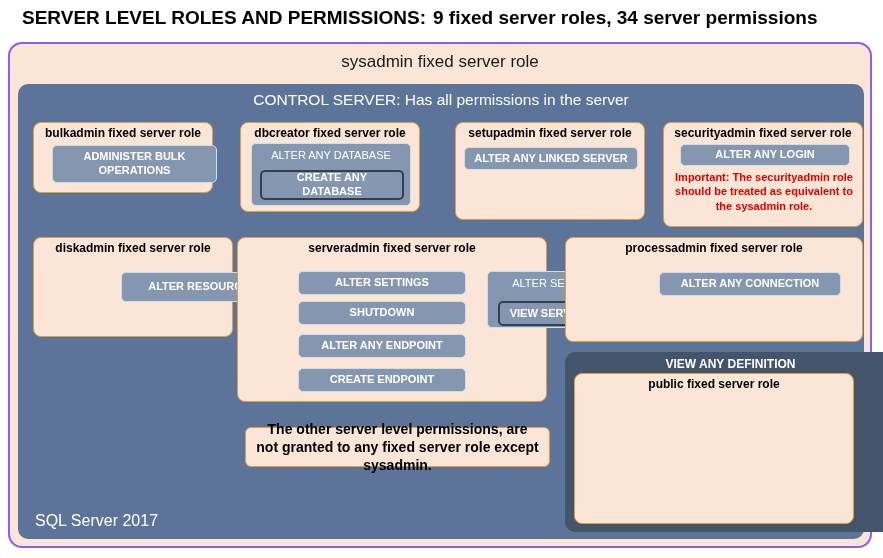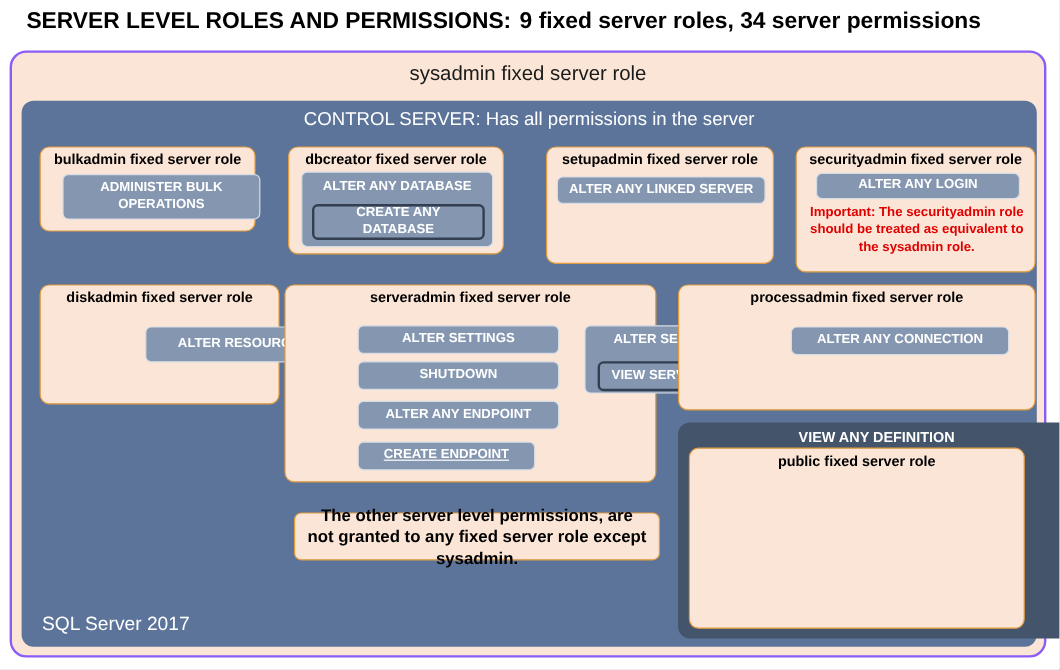--- a/index.html
+++ b/index.html
@@ -23,21 +23,21 @@
 
   .role-box { position:absolute; background:#FBE5D6; border:1.5px solid #E49C3F; border-radius:8px; }
   .role-title { text-align:center; font-weight:bold; font-size:12px; color:#000; padding-top:3px; }
 
   .perm { position:absolute; background:#8496B0; border:1.5px solid #D5DCE4; border-radius:5px;
           color:#ffffff; font-weight:bold; font-size:11px; display:flex; align-items:center;
           justify-content:center; text-align:center; line-height:1.25; padding:2px 6px; }
   .perm.dark { border:2px solid #333F50; }
 
   .perm-group { position:absolute; background:#8496B0; border:1.5px solid #D5DCE4; border-radius:5px; }
-  .perm-group .perm-label { display:block; text-align:center; color:#ffffff; font-weight:bold;
+  .perm-group .perm-label { display:block; text-align:center; color:#ffffff; font-weight:normal;
                             font-size:11px; padding-top:5px; }
 
   .warning-text { position:absolute; color:#E10000; font-weight:bold; font-size:11px;
                   text-align:center; line-height:1.3; }
 
   .note-box { position:absolute; background:#FBE5D6; border:1.5px solid #E49C3F; border-radius:6px;
               display:flex; align-items:center; justify-content:center; text-align:center;
               font-weight:bold; font-size:14px; color:#000; padding:3px 10px; line-height:1.3; }
 
   .vad-box { position:absolute; background:#44546A; border-radius:10px; }
@@ -91,21 +91,21 @@
       <div class="role-box" style="left:15px; top:153px; width:200px; height:100px;">
         <div class="role-title">diskadmin fixed server role</div>
         <div class="perm" style="left:87px; top:34px; width:163px; height:30px;">ALTER RESOURCES</div>
       </div>
 
       <div class="role-box" style="left:219px; top:153px; width:310px; height:165px;">
         <div class="role-title">serveradmin fixed server role</div>
         <div class="perm" style="left:60px; top:33px; width:168px; height:24px;">ALTER SETTINGS</div>
         <div class="perm" style="left:60px; top:63px; width:168px; height:24px;">SHUTDOWN</div>
         <div class="perm" style="left:60px; top:96px; width:168px; height:24px;">ALTER ANY ENDPOINT</div>
-        <div class="perm" style="left:60px; top:130px; width:148px; height:24px;text-decoration:underline;">CREATE ENDPOINT</div>
+        <div class="perm" style="left:60px; top:130px; width:168px; height:24px;">CREATE ENDPOINT</div>
       </div>
 
       <div class="perm-group" style="left:469px; top:187px; width:170px; height:57px;">
         <span class="perm-label">ALTER SERVER STATE</span>
         <div class="perm dark" style="left:10px; top:29px; width:137px; height:25px;">VIEW SERVER STATE</div>
       </div>
 
       <div class="role-box" style="left:547px; top:153px; width:298px; height:105px;">
         <div class="role-title">processadmin fixed server role</div>
         <div class="perm" style="left:93px; top:34px; width:182px; height:24px;">ALTER ANY CONNECTION</div>

